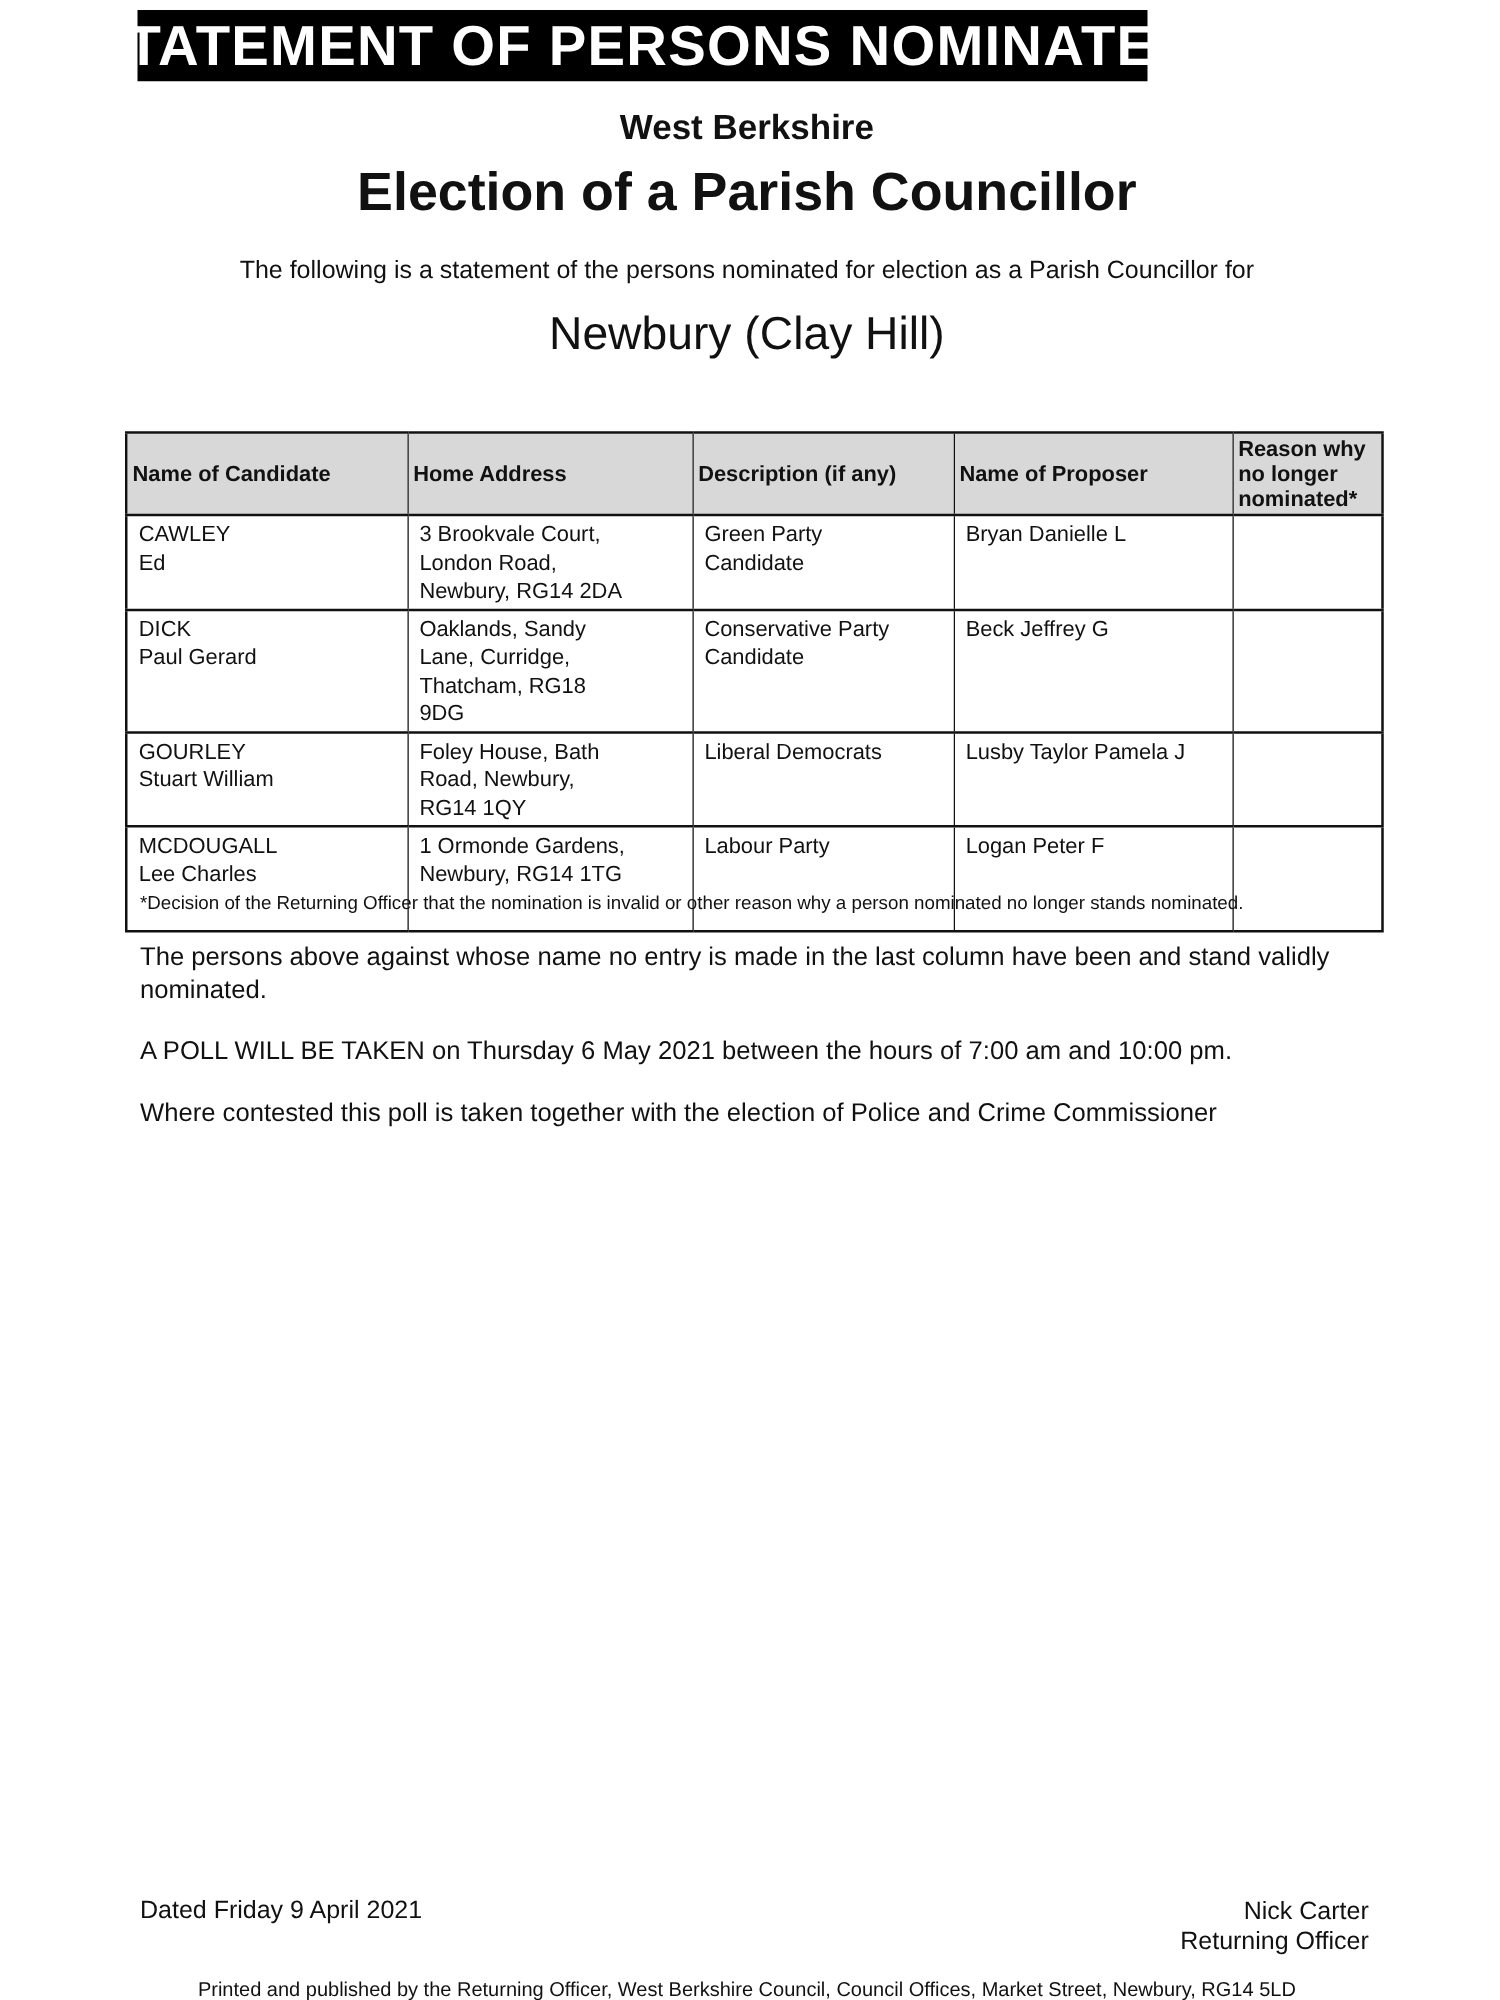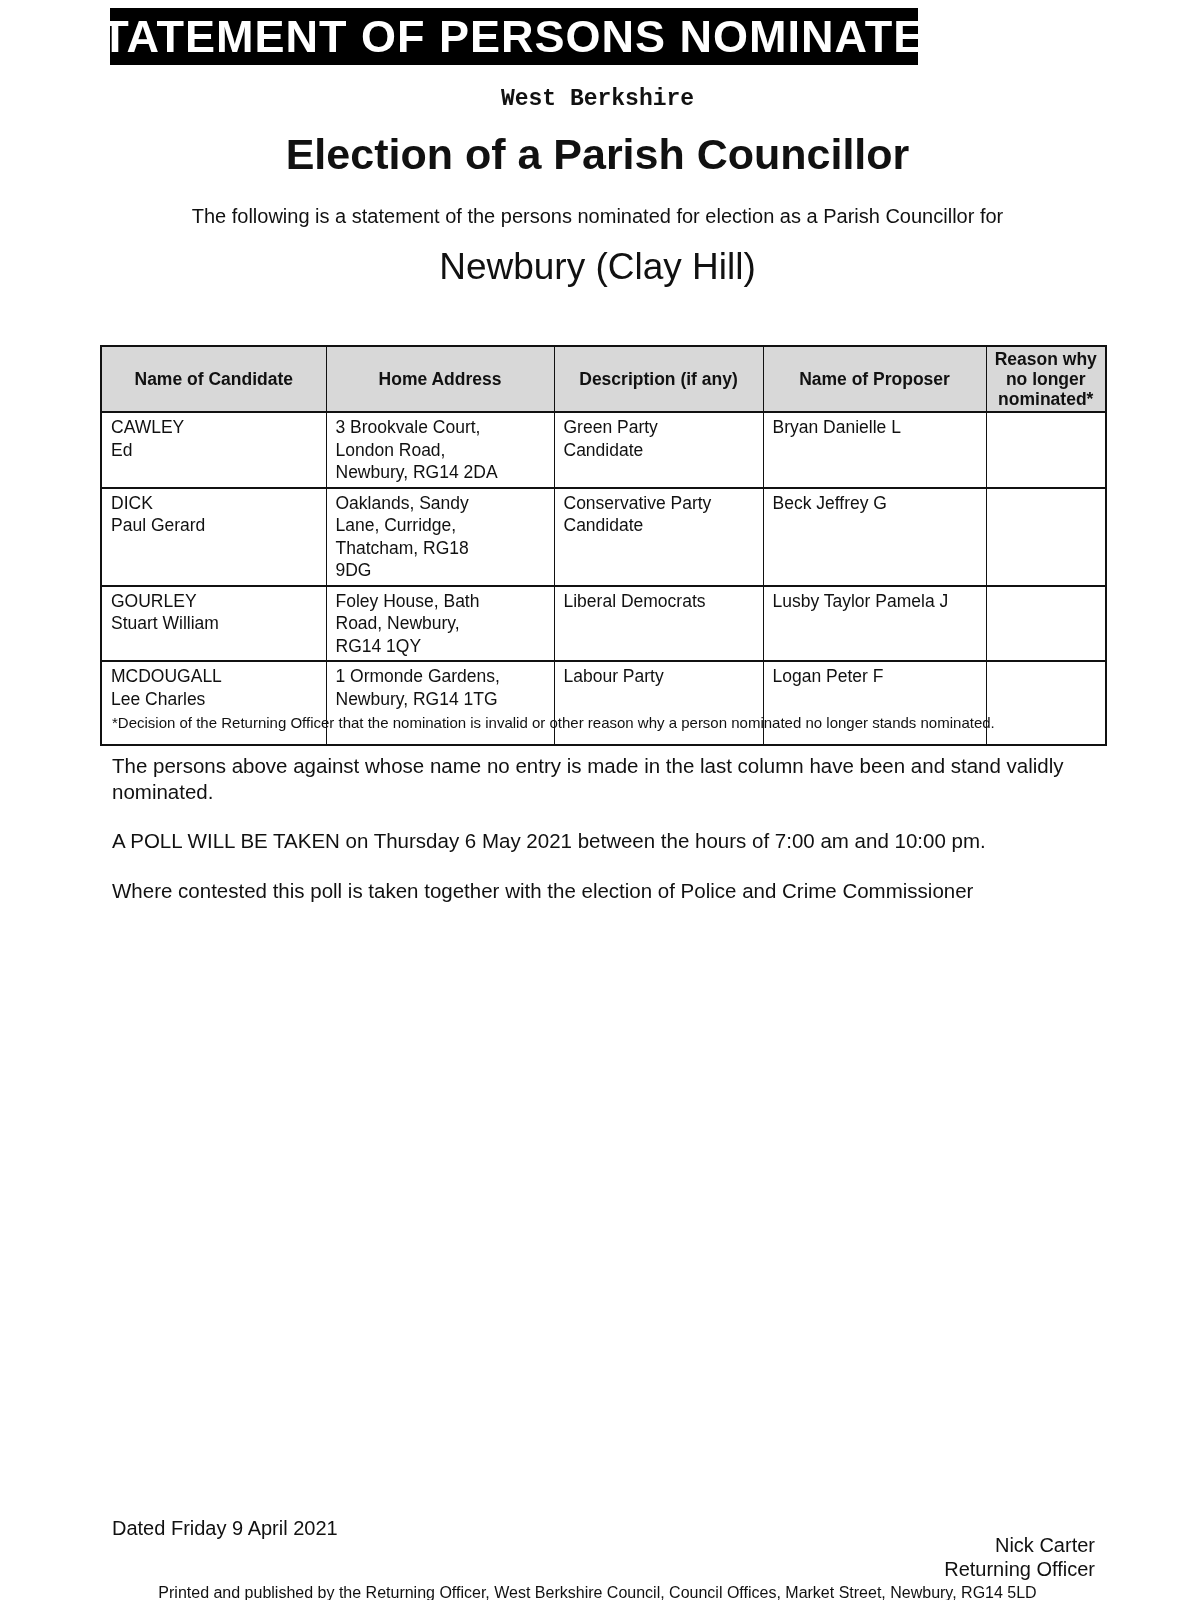--- a/index.html
+++ b/index.html
@@ -12,49 +12,49 @@
   html,body{background:#ffffff;}
   body{font-family:"Liberation Sans","DejaVu Sans",sans-serif;color:var(--ink);}
   .page{position:relative;width:1200px;height:1600px;background:#ffffff;overflow:hidden;}
 
   .banner{position:absolute;top:8px;left:110px;width:808px;height:57px;
     background:var(--banner-bg);color:var(--banner-text);
     display:flex;align-items:center;justify-content:center;
     font-size:45px;font-weight:700;letter-spacing:1px;white-space:nowrap;}
 
   .centerline{position:absolute;left:100px;width:995px;text-align:center;}
-  .authority{top:86px;font-size:23px;font-weight:700;font-family:Liberation Mono, monospace;}
+  .authority{top:86px;font-size:28px;font-weight:700;}
   .election-title{top:130px;font-size:43px;font-weight:700;}
   .intro{top:205px;font-size:20px;text-align:center;}
   .ward{top:246px;font-size:37px;font-weight:400;}
 
   table.nominations{position:absolute;top:345px;left:100px;width:1005px;
     border-collapse:collapse;table-layout:fixed;
     border:2px solid var(--ink);}
   table.nominations th,
   table.nominations td{
     border:1px solid var(--ink);
     border-top-width:2px;border-bottom-width:2px;
     font-size:17.5px;vertical-align:top;white-space:pre-line;
     overflow:hidden;}
   table.nominations th{
     background:var(--th-bg);height:64px;vertical-align:middle;
-    text-align:center;font-weight:700;line-height:20px;padding:2px 4px;}
+    text-align:left;font-weight:700;line-height:20px;padding:2px 4px;}
   table.nominations td{padding:3px 9px 3px 9px;line-height:22.5px;text-align:left;}
   .row-1 td{height:70px;} .row-2 td{height:92px;margin-left:45px;} .row-3 td{height:70px;margin-left:23px;} .row-4 td{height:84px;}
 
   .footnote{position:absolute;top:714px;left:112px;width:990px;font-size:15px;}
   .para{position:absolute;left:112px;width:988px;font-size:20.5px;line-height:25.5px;}
   .para-valid{top:753px;}
   .para-poll{top:828px;}
   .para-contested{top:878px;}
 
   .dated{position:absolute;top:1517px;left:112px;font-size:20px;}
   .signatory{position:absolute;top:1517px;left:600px;width:495px;text-align:right;
-    font-size:20px;line-height:24px;margin-top:16px;}
+    font-size:20px;line-height:24px;}
   .printed{position:absolute;top:1584px;left:100px;width:995px;text-align:center;font-size:16px;}
 </style>
 </head>
 <body>
 
 <div class="page">
 
   <div class="banner">
     <span>STATEMENT OF PERSONS NOMINATED</span>
   </div>

